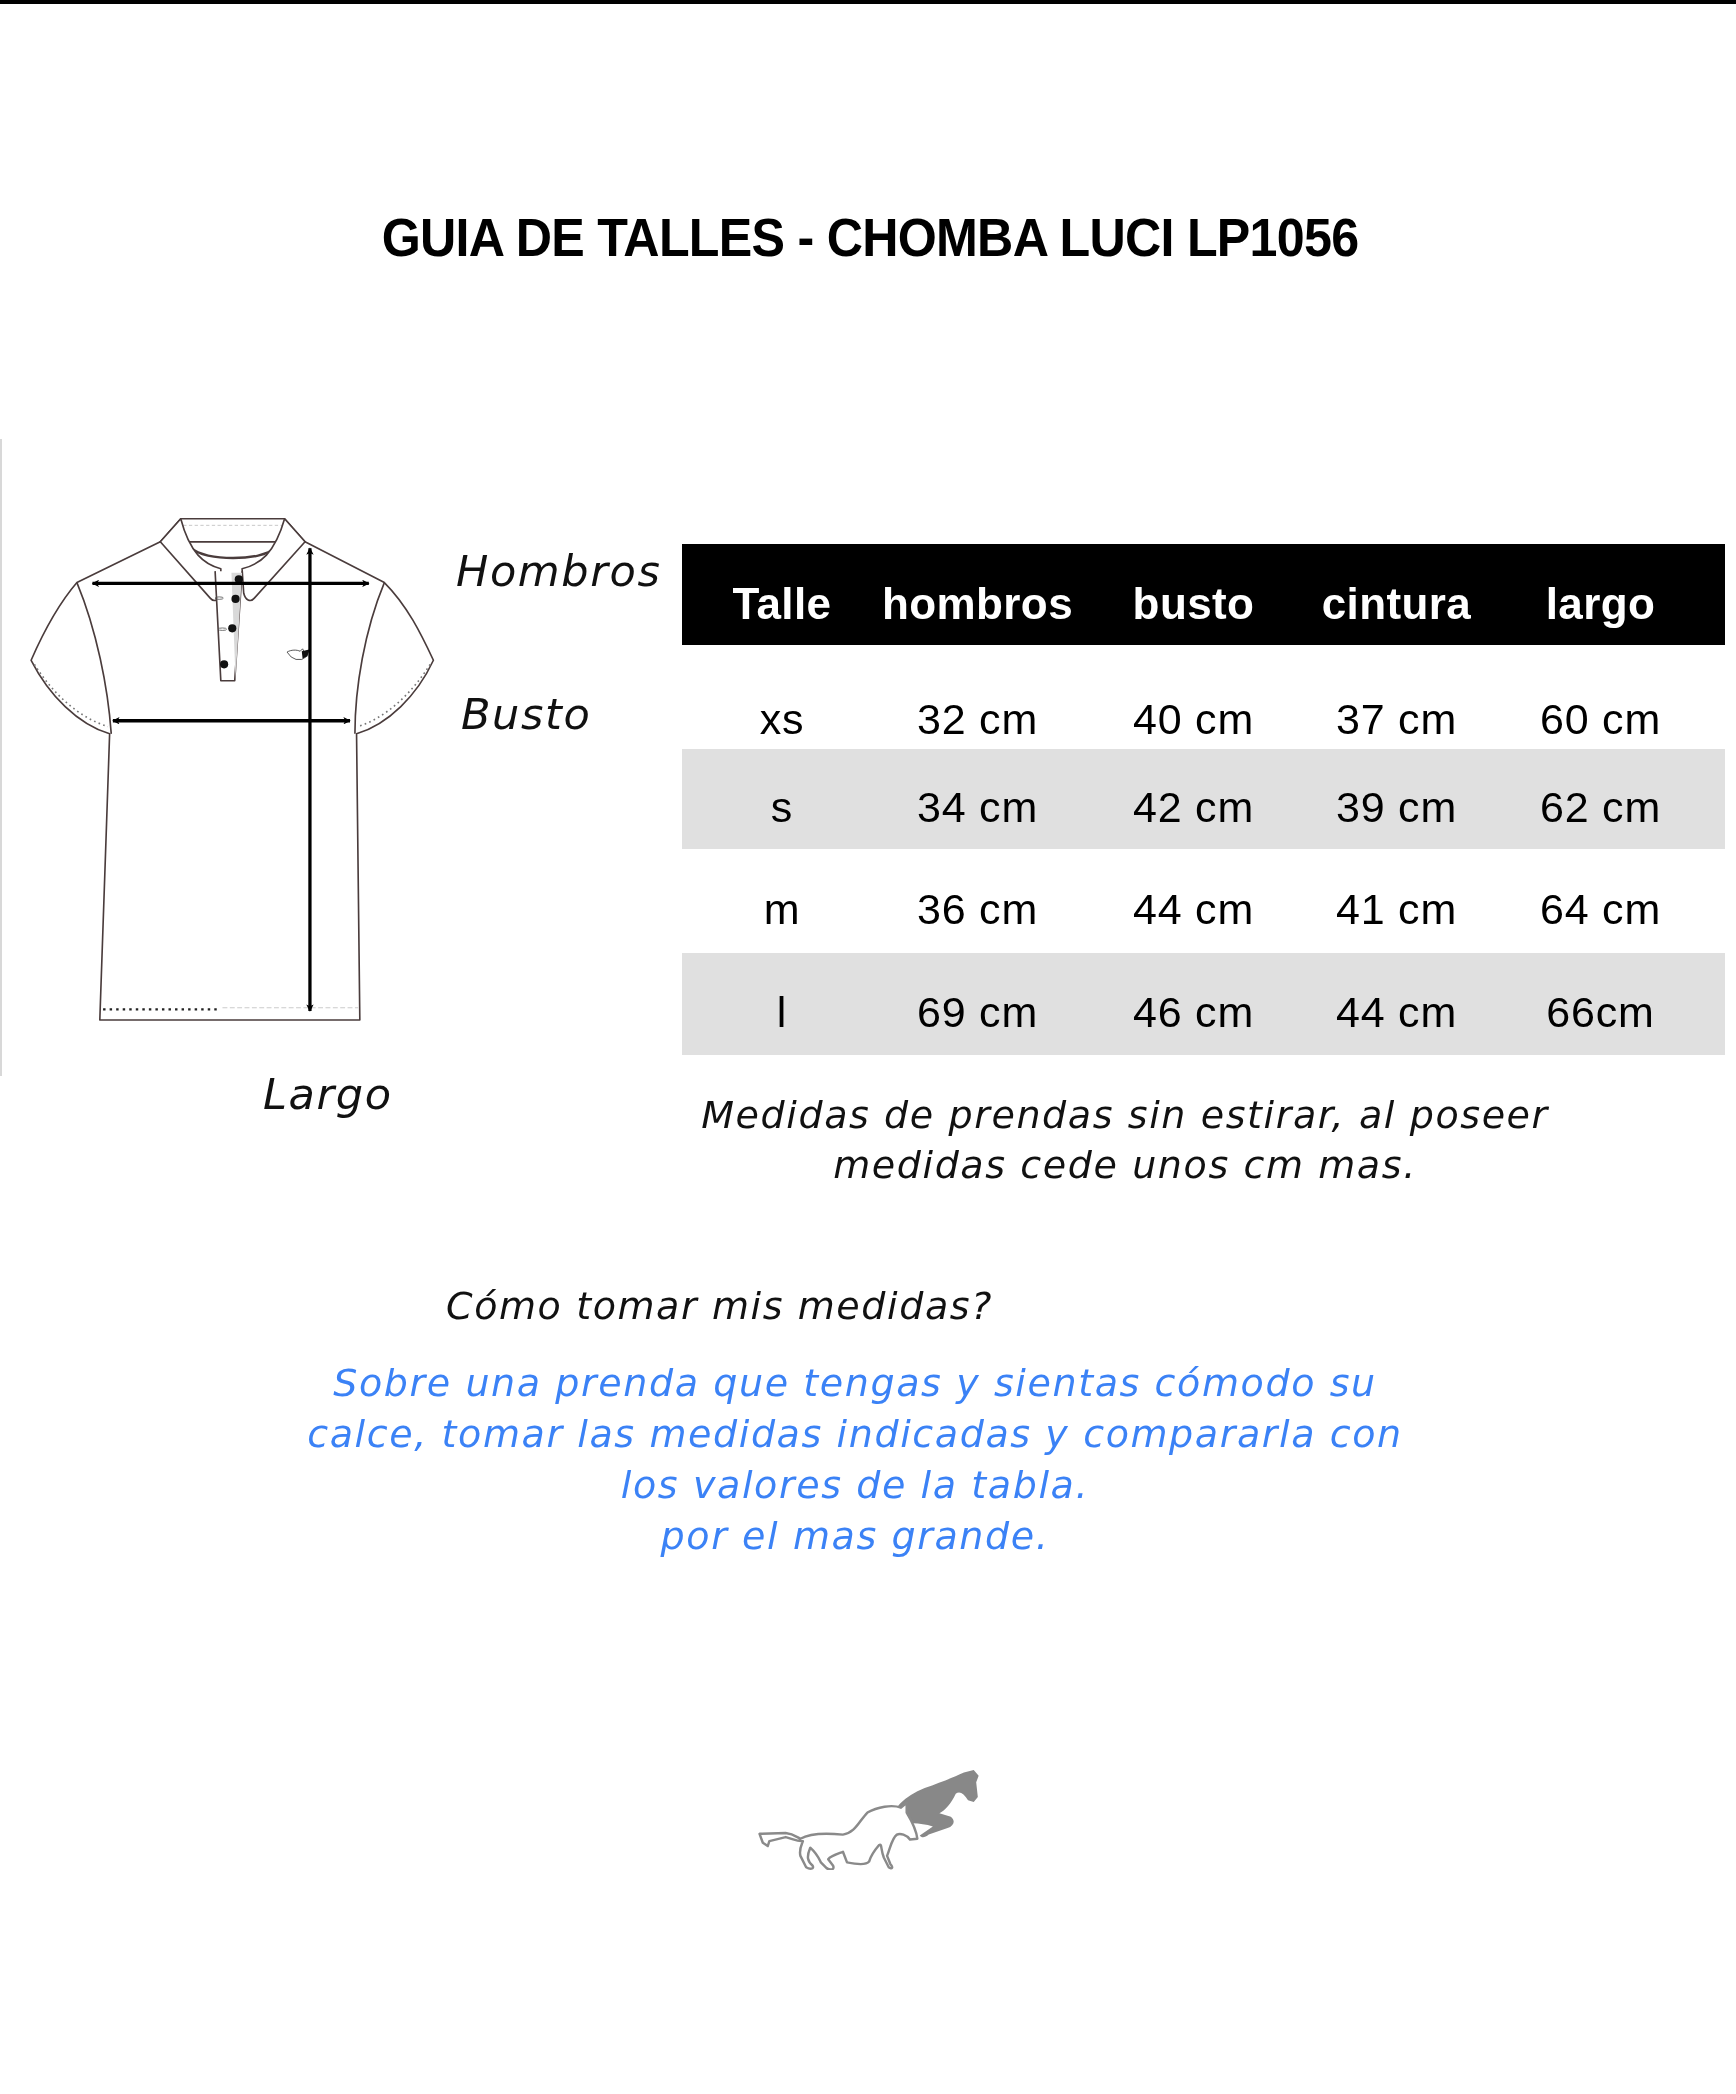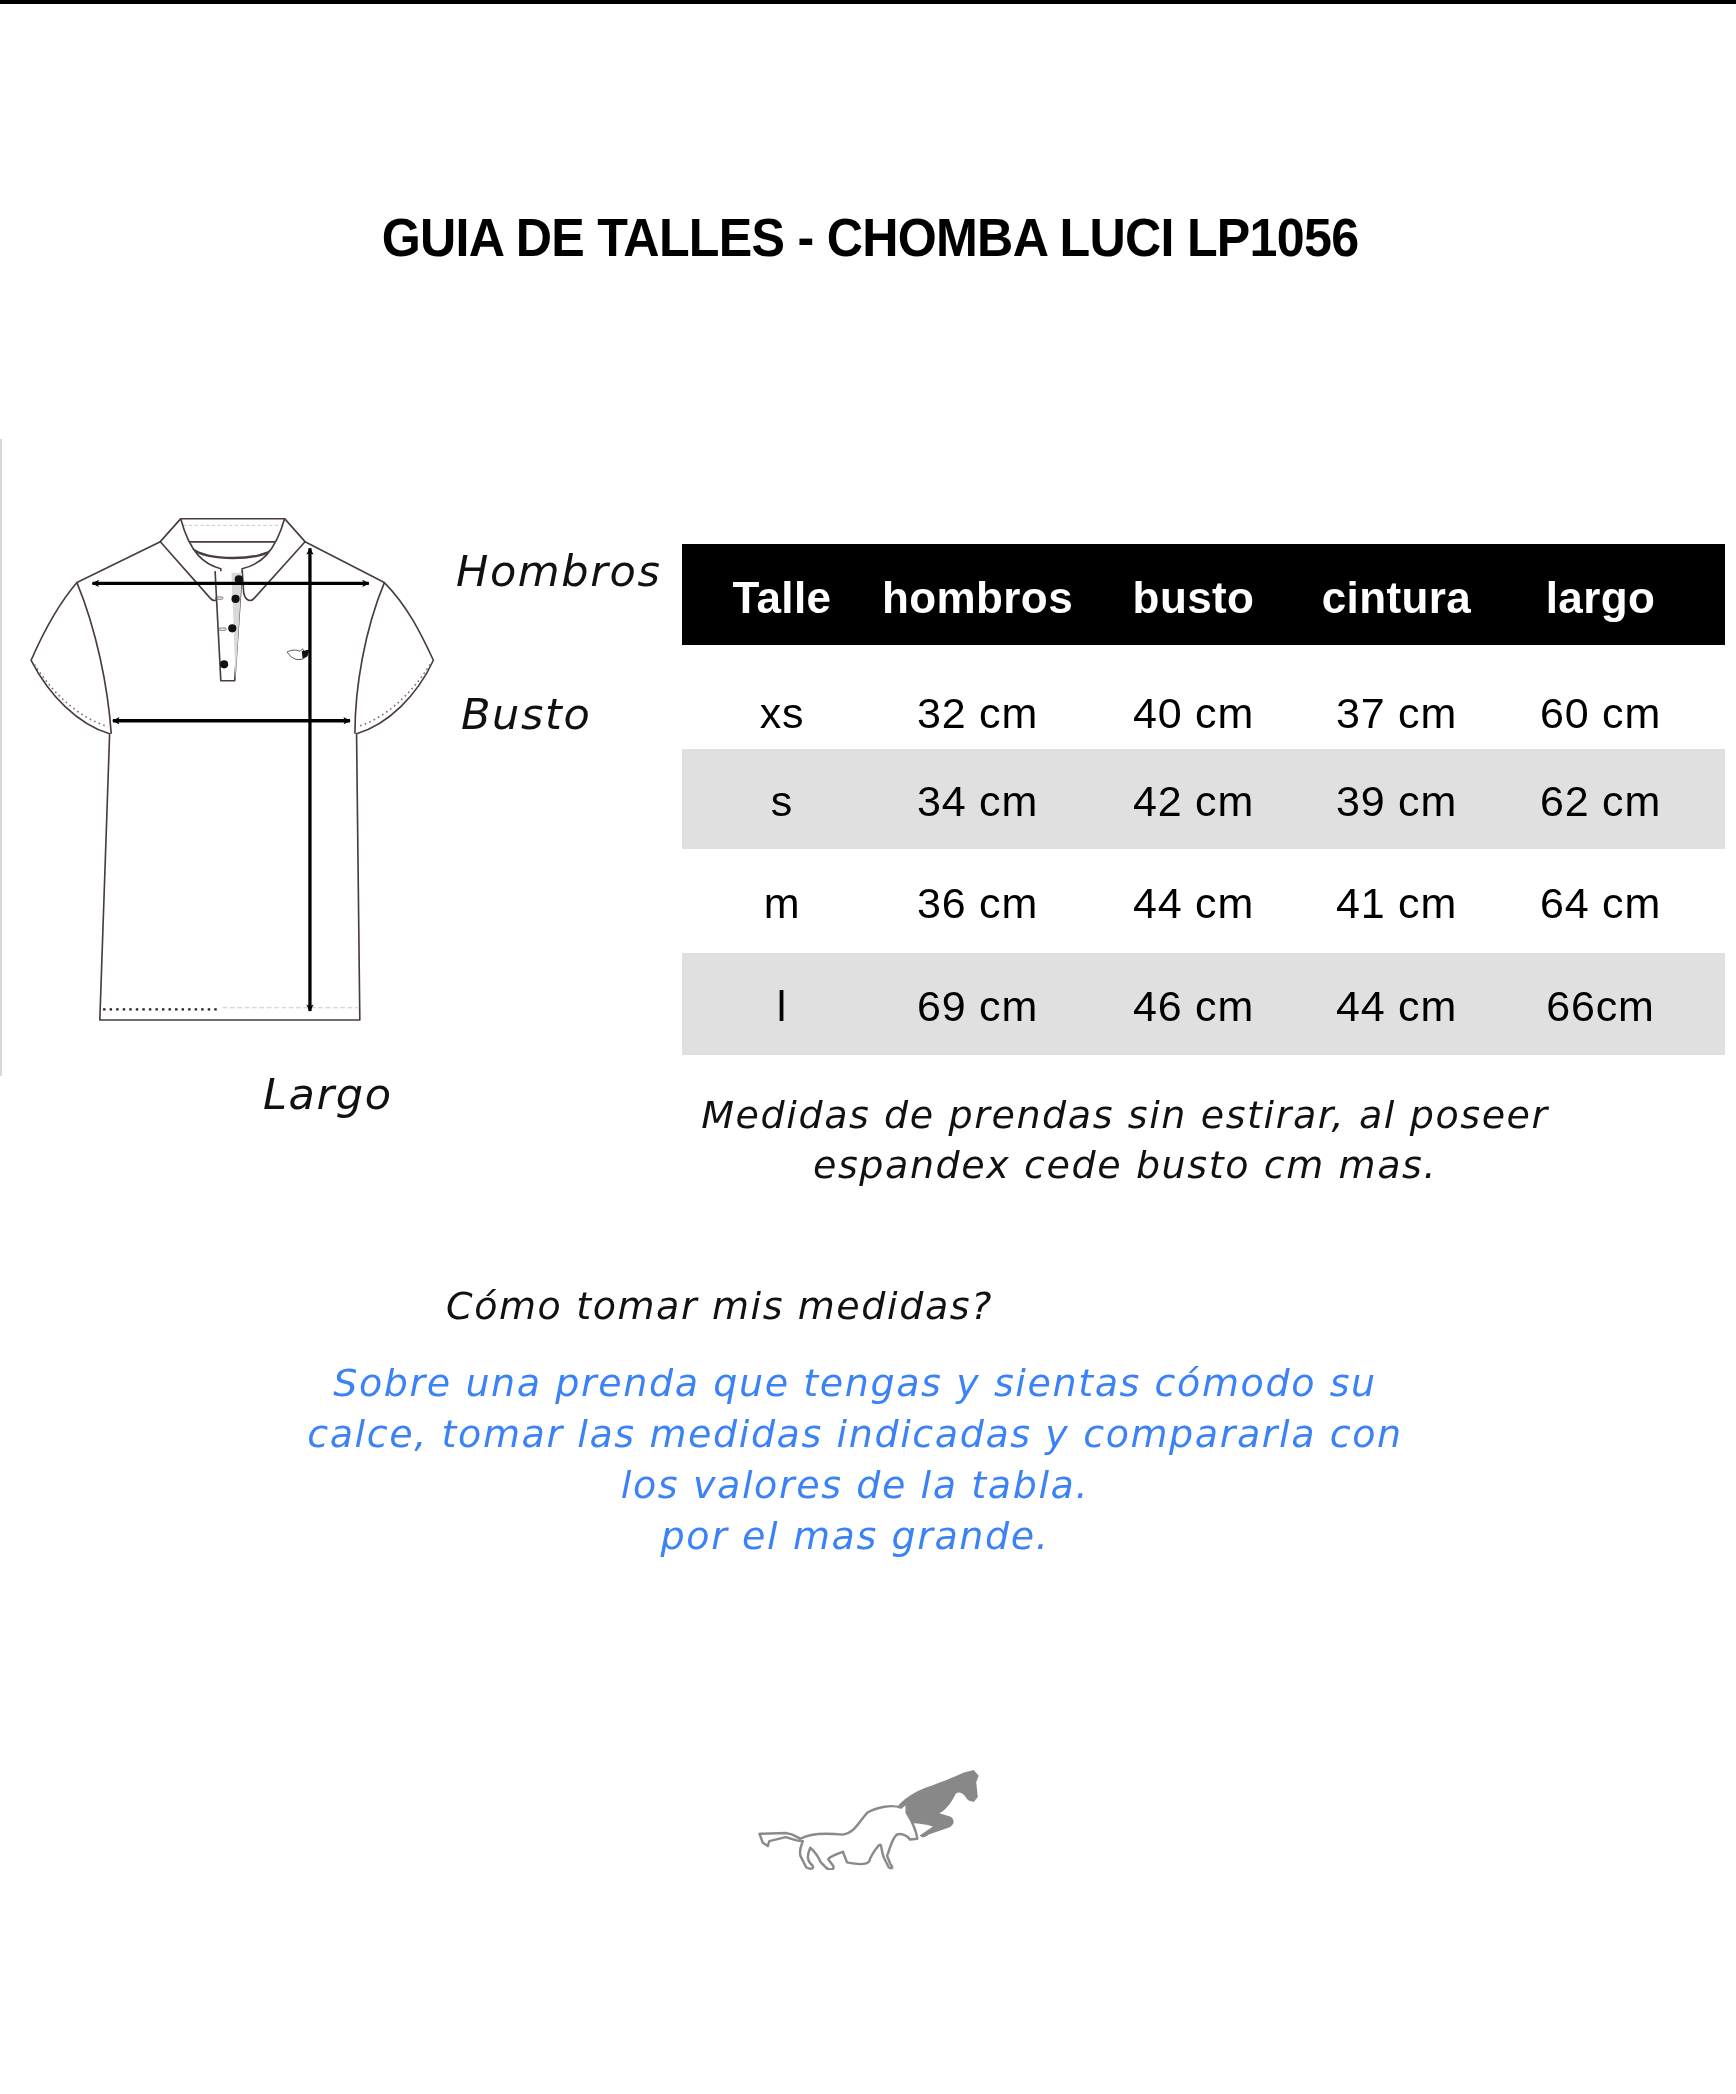--- a/index.html
+++ b/index.html
@@ -13,21 +13,21 @@
   .lbl-hombros { left: 456px; top: 547px; }
   .lbl-busto { left: 461px; top: 690px; }
   .lbl-largo { left: 263px; top: 1070px; }
   .table { position: absolute; left: 682px; top: 544px; width: 1043px; height: 511px; }
   .trow { position: absolute; left: 0; width: 1043px; }
   .thead { top: 0; height: 101px; background: #000; color: #fff; }
   .r0 { top: 101px; height: 132px; background: #fff; }
   .r1 { top: 205px; height: 101px; background: #e0e0e0; }
   .r2 { top: 305px; height: 104px; background: #fff; }
   .r3 { top: 409px; height: 102px; background: #e0e0e0; }
-  .cell { position: absolute; top: 2px; height: 100%; display: flex; align-items: center; justify-content: center; white-space: nowrap; font-family: "Liberation Sans", sans-serif; }
+  .cell { position: absolute; top: 8px; height: 100%; display: flex; align-items: center; justify-content: center; white-space: nowrap; font-family: "Liberation Sans", sans-serif; }
   .thead .cell { font-size: 44px; font-weight: bold; letter-spacing: 0.4px; padding-top: 1.6px; }
   .body .cell { font-size: 43px; font-weight: normal; letter-spacing: 0.8px; }
   .c0 { left: 0; width: 200px; }
   .c1 { left: 200px; width: 191px; }
   .c2 { left: 391px; width: 241px; }
   .c3 { left: 591px; width: 247px; }
   .c4 { left: 818px; width: 201px; }
   .note { position: absolute; left: 638px; top: 1090px; width: 974px; text-align: center; font-family: "DejaVu Sans", sans-serif; font-style: italic; font-weight: 300; font-size: 38px; line-height: 50px; letter-spacing: 1.6px; color: #111; }
   .note div { white-space: nowrap; }
   .howto-title { position: absolute; left: 446px; top: 1282px; width: 818px; text-align: left; font-family: "DejaVu Sans", sans-serif; font-style: italic; font-size: 38px; line-height: 49px; letter-spacing: 1.6px; color: #111; white-space: nowrap; }
@@ -131,21 +131,21 @@
     <div class="cell c0">l</div>
     <div class="cell c1">69 cm</div>
     <div class="cell c2">46 cm</div>
     <div class="cell c3">44 cm</div>
     <div class="cell c4">66cm</div>
   </div>
 </div>
 
 <div class="note">
   <div>Medidas de prendas sin estirar, al poseer</div>
-  <div>espandex cede busto cm mas.</div>
+  <div>medidas cede unos cm mas.</div>
 </div>
 
 <div class="howto-title">Cómo tomar mis medidas?</div>
 <div class="howto-body">
   <div>Sobre una prenda que tengas y sientas cómodo su</div>
   <div>calce, tomar las medidas indicadas y compararla con</div>
   <div>los valores de la tabla.</div>
   <div>por el mas grande.</div>
 </div>
 

